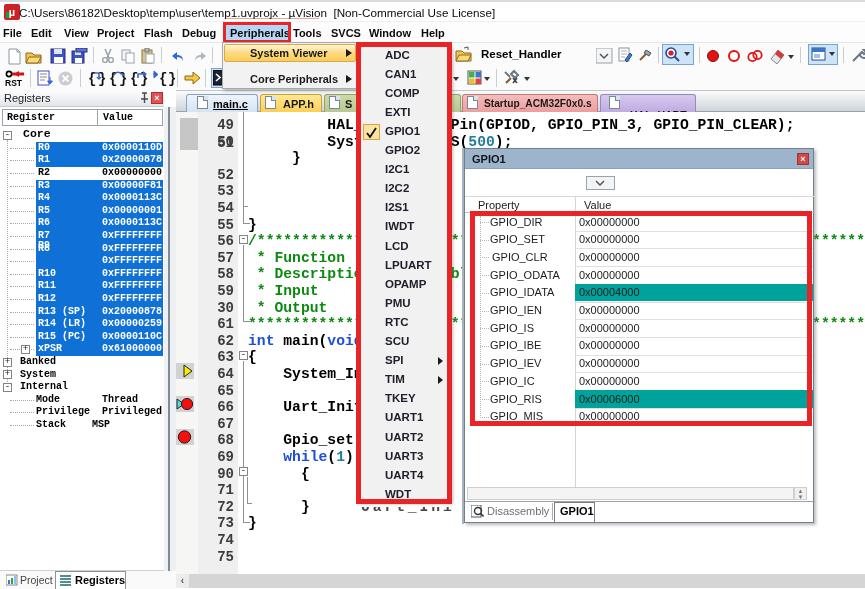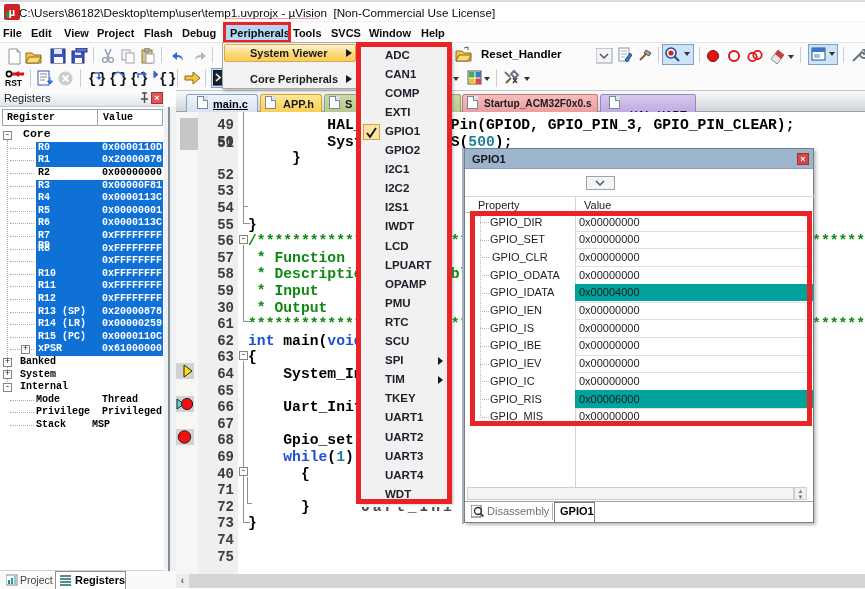--- a/index.html
+++ b/index.html
@@ -371,21 +371,21 @@
 <div class="ln" style="left:198px;top:297.6px">30</div>
 <div class="ln" style="left:198px;top:314.2px">61</div>
 <div class="ln" style="left:198px;top:330.8px">62</div>
 <div class="ln" style="left:198px;top:347.4px">63</div>
 <div class="ln" style="left:198px;top:364.0px">64</div>
 <div class="ln" style="left:198px;top:380.6px">65</div>
 <div class="ln" style="left:198px;top:397.2px">66</div>
 <div class="ln" style="left:198px;top:413.8px">67</div>
 <div class="ln" style="left:198px;top:430.4px">68</div>
 <div class="ln" style="left:198px;top:447.0px">69</div>
-<div class="ln" style="left:198px;top:463.6px">40</div>
+<div class="ln" style="left:198px;top:463.6px">90</div>
 <div class="ln" style="left:198px;top:480.2px">71</div>
 <div class="ln" style="left:198px;top:496.8px">72</div>
 <div class="ln" style="left:198px;top:513.4px">73</div>
 <div class="ln" style="left:198px;top:530.0px">74</div>
 <div class="ln" style="left:198px;top:546.6px">75</div>
 <div class="abs" style="left:243px;top:110px;width:1px;height:112px;background:#909090"></div>
 <div class="abs" style="left:243px;top:204px;width:5px;height:1px;background:#909090"></div>
 <div class="abs" style="left:243px;top:221px;width:7px;height:1px;background:#909090"></div>
 <div class="fold" style="left:239px;top:233px">-</div>
 <div class="abs" style="left:243px;top:243px;width:1px;height:76px;background:#909090"></div>

